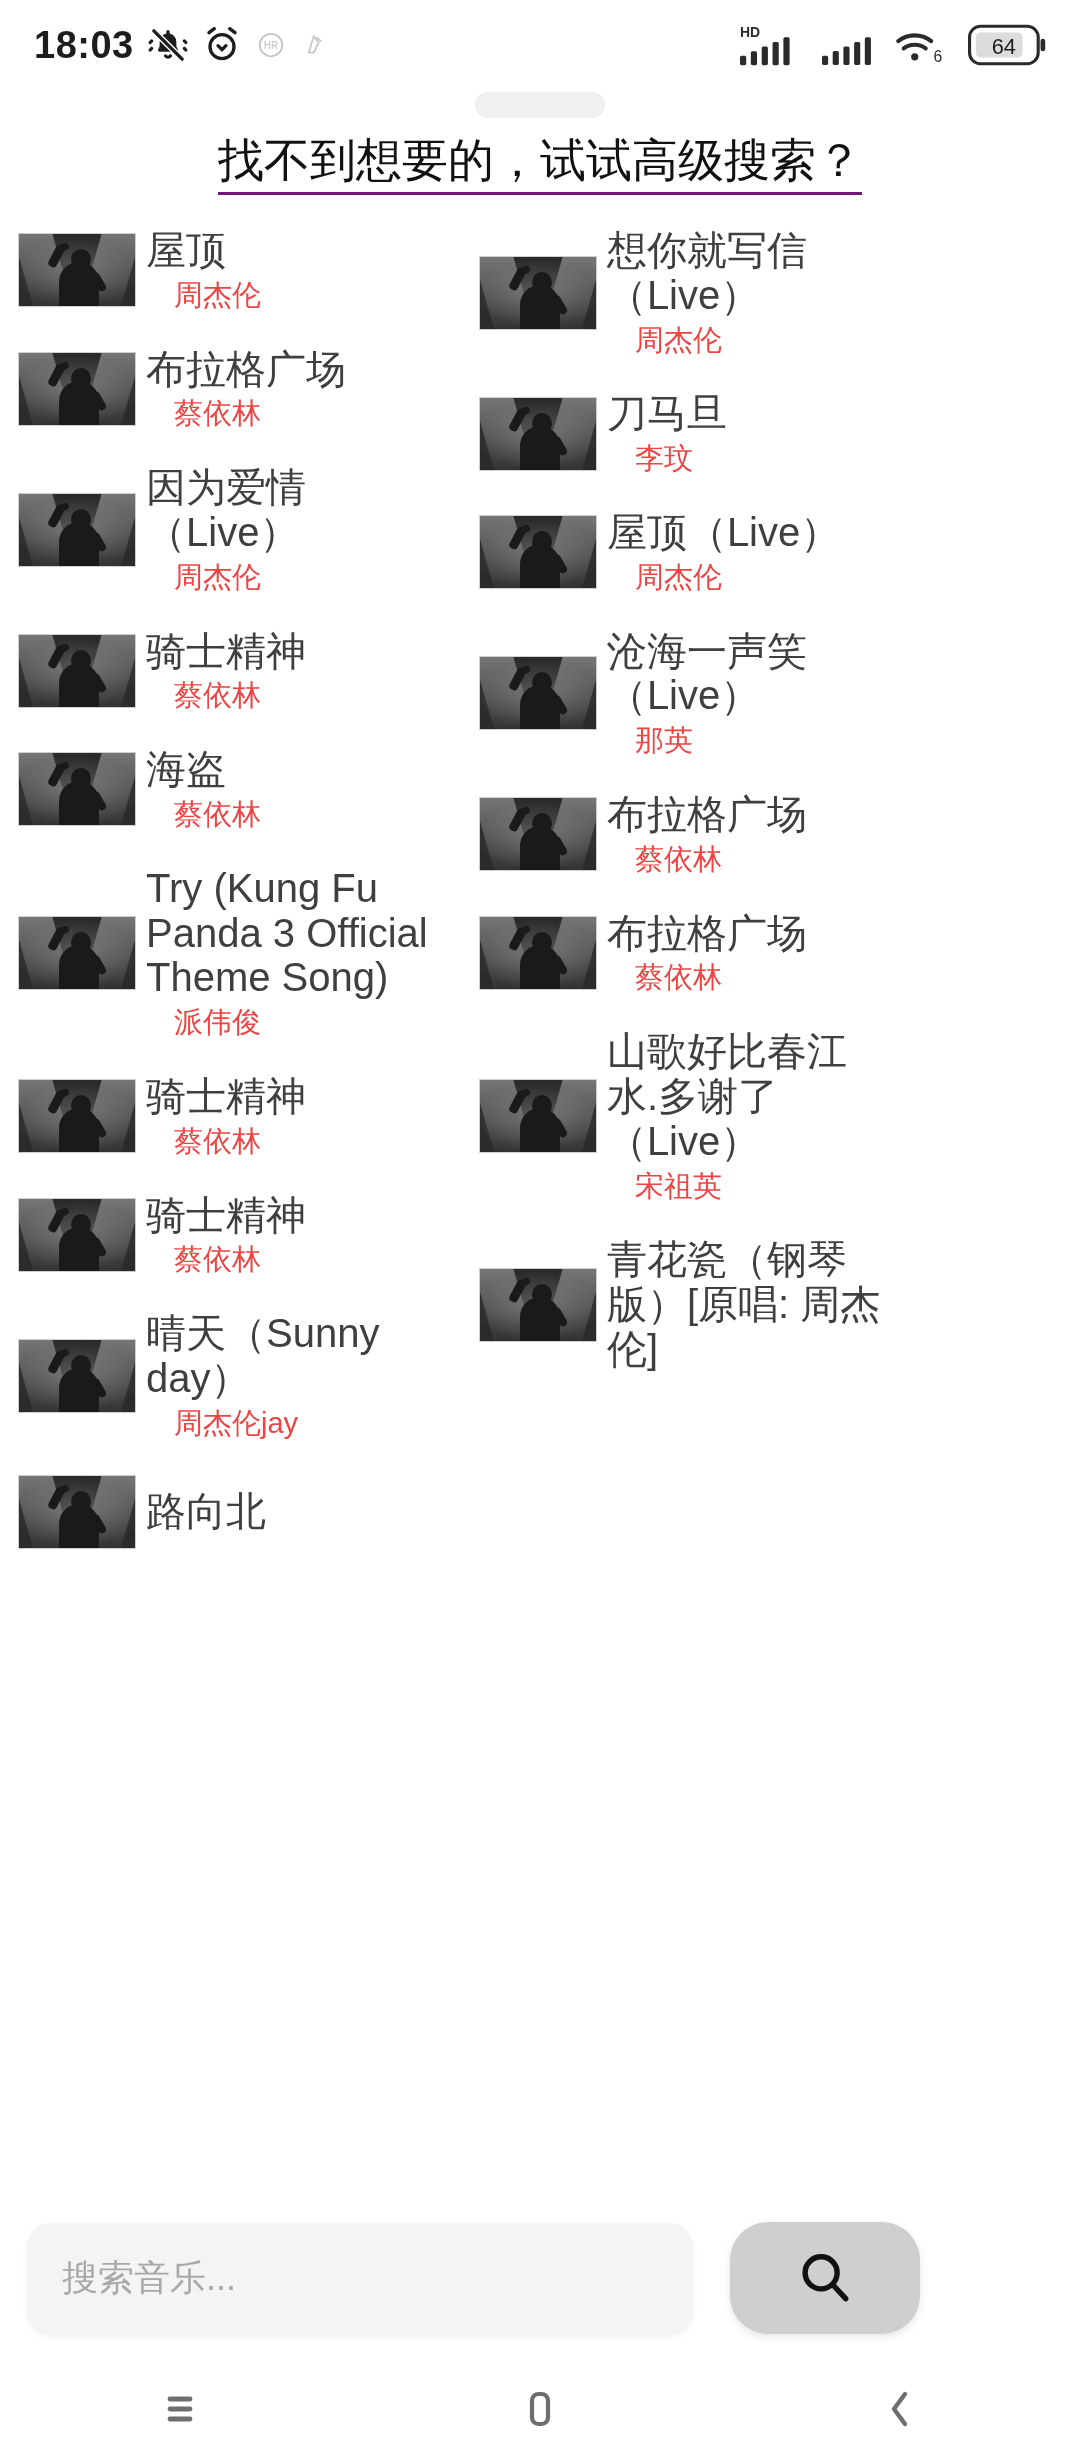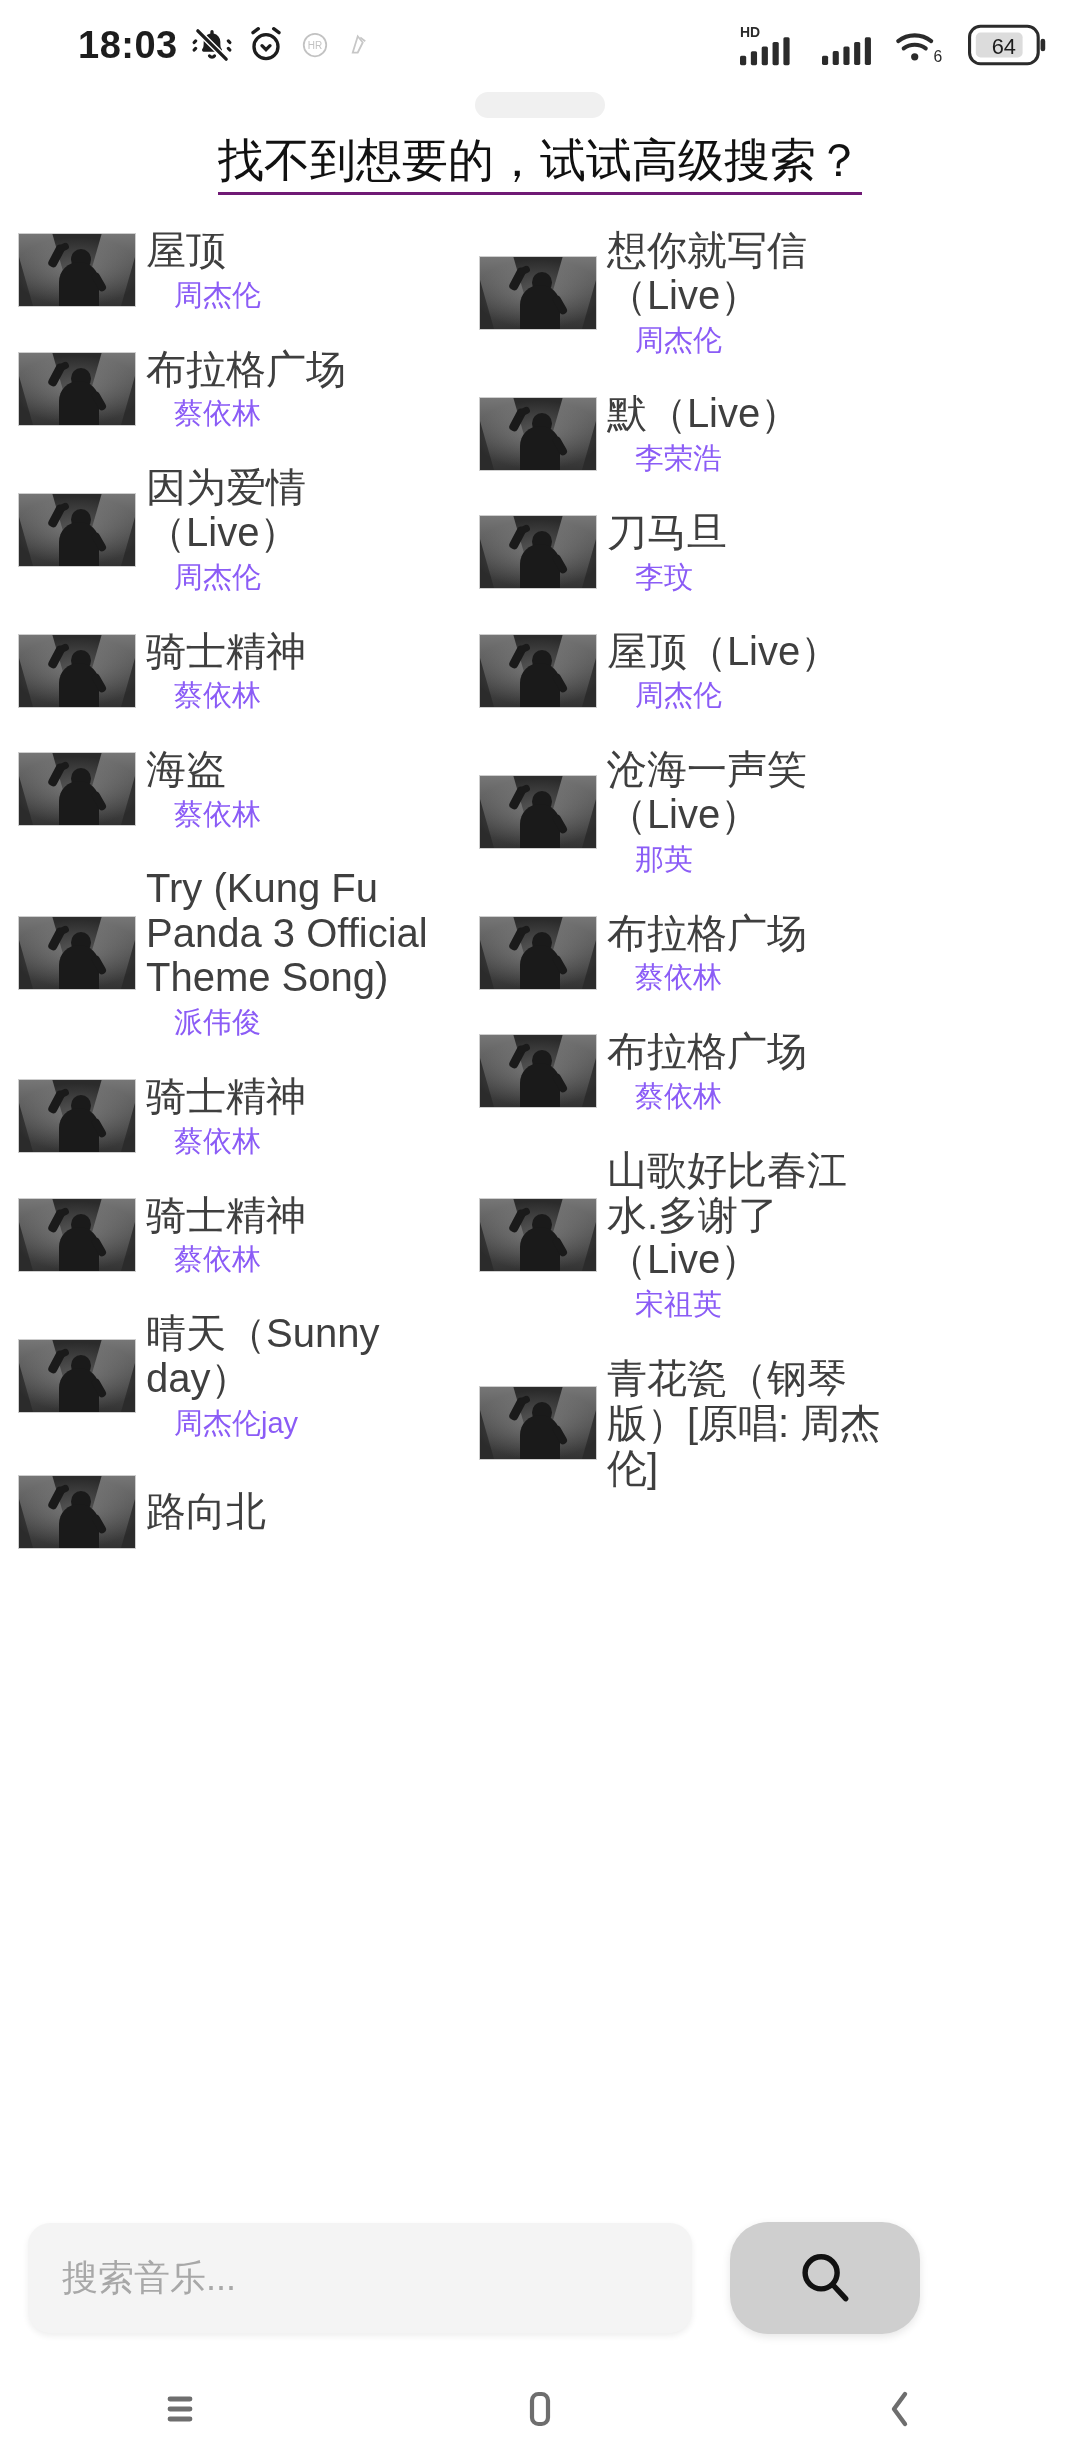--- a/index.html
+++ b/index.html
@@ -33,21 +33,20 @@
   .sb-left {
     display: flex;
     align-items: center;
     gap: 14px;
   }
   .sb-clock {
     font-size: 38px;
     font-weight: 600;
     color: #1d1d1d;
     letter-spacing: 0.5px;
-    margin-left: 44px;
   }
   .sb-right {
     display: flex;
     align-items: center;
     gap: 20px;
   }
   .sb-icon { display: block; }
 
   
   #top-pill {
@@ -174,21 +173,21 @@
   .song-title {
     font-size: 40px;
     line-height: 1.12;
     color: #3f3f3f;
     letter-spacing: 0px;
     word-break: break-word;
   }
   .song-artist {
     font-size: 29px;
     line-height: 1.2;
-    color: #8b5cf6;
+    color: #ef4444;
     margin-top: 5px;
     padding-left: 28px;
   }
 
   
   #search-bar {
     position: absolute;
     left: 0;
     bottom: 102px;
     width: 948px;
@@ -507,36 +506,20 @@
           <div class="glow"></div>
           <div class="beamL"></div>
           <div class="beamR"></div>
           <div class="armL"></div>
           <div class="mic"></div>
           <div class="head"></div>
           <div class="body"></div>
           <div class="armR"></div>
         </div>
         <div class="song-text">
-          <div class="song-title">默（Live）</div>
-          <div class="song-artist">李荣浩</div>
-        </div>
-      </div>
-      <div class="song-row">
-        <div class="thumb">
-          <div class="glow"></div>
-          <div class="beamL"></div>
-          <div class="beamR"></div>
-          <div class="armL"></div>
-          <div class="mic"></div>
-          <div class="head"></div>
-          <div class="body"></div>
-          <div class="armR"></div>
-        </div>
-        <div class="song-text">
           <div class="song-title">刀马旦</div>
           <div class="song-artist">李玟</div>
         </div>
       </div>
       <div class="song-row">
         <div class="thumb">
           <div class="glow"></div>
           <div class="beamL"></div>
           <div class="beamR"></div>
           <div class="armL"></div>

